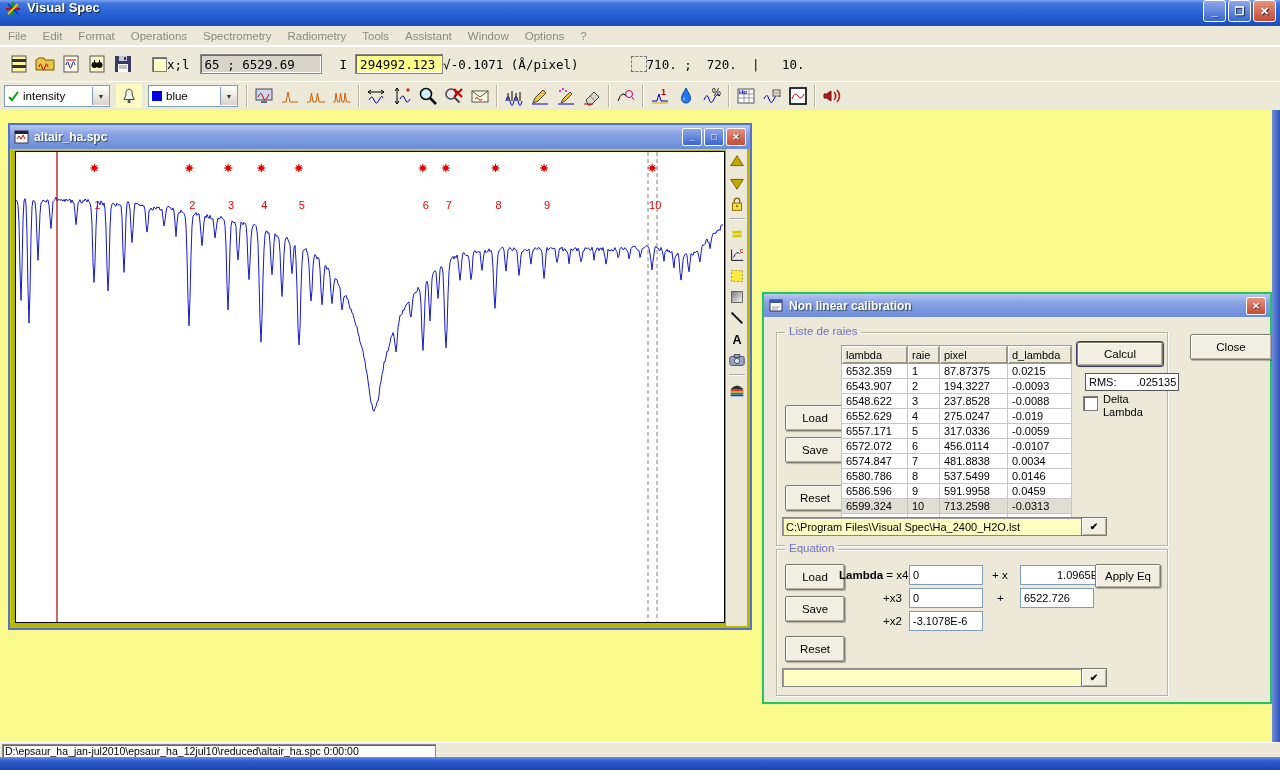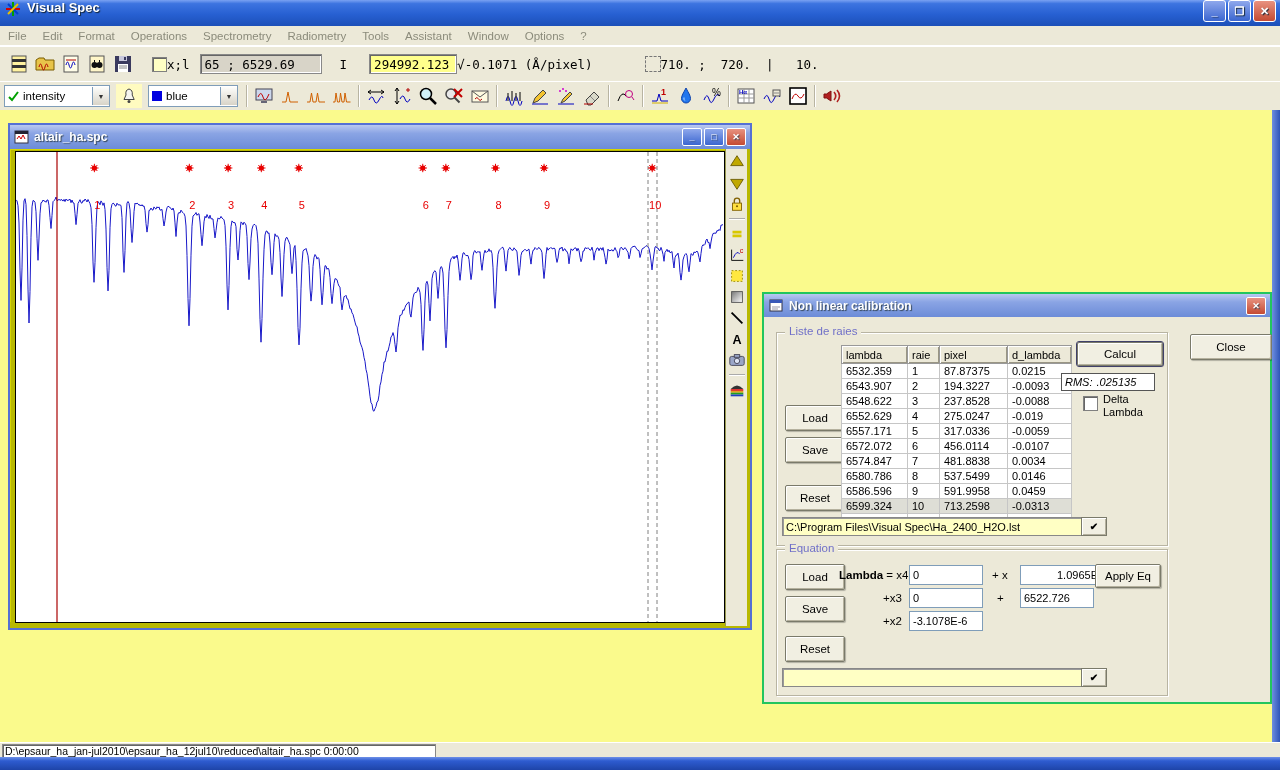--- a/index.html
+++ b/index.html
@@ -182,21 +182,21 @@
             <rect x="11" y="3" width="2" height="3" fill="#3A3A5E"></rect>
             <rect x="5" y="10" width="10" height="8" fill="#fff"></rect>
             <path d="M6 12h8M6 14h8" stroke="#888"></path>
           </svg>
         </span>
       </span>
     <span class="cb" style="margin-left:16px;"></span>
     <span class="mono">x;l</span>
     <span class="fld gray mono" style="width:112px;margin-left:10px;"><span>65 ; 6529.69</span></span>
     <span class="mono" style="margin-left:18px;">I</span>
-    <span class="fld yellow mono" style="width:78px;margin-left:22px;"><span>294992.123</span></span>
+    <span class="fld yellow mono" style="width:78px;margin-left:8px;"><span>294992.123</span></span>
     <span class="mono">√-0.1071 (Å/pixel)</span>
     <span class="dash-box" style="margin-left:52px;"></span>
     <span class="mono">710. ;  720.  |   10.</span>
   </div>
 
   <div id="toolbar2" class="toolbar">
     <span class="combo" style="width:104px;">
       <span class="cval">
           <svg width="11" height="11" viewBox="0 0 11 11">
             <path d="M1 6l3 3 6-8" stroke="#00A000" stroke-width="2" fill="none"></path>
@@ -648,21 +648,21 @@
                 <td>&nbsp;</td>
                 <td>&nbsp;</td>
                 <td>&nbsp;</td>
               </tr>
             </tbody>
         </table>
 
         <div class="btn default" style="left:300px;top:9px;width:84px;height:22px;">
             <span>Calcul</span>
           </div>
-        <div class="white-box" style="left:284px;top:40px;width:86px;height:16px;gap:4px;font-style:italic;">
+        <div class="white-box" style="left:308px;top:40px;width:86px;height:16px;gap:20px;">
           <span>RMS:</span>
             <span>.025135</span>
         </div>
         <div style="position:absolute;left:306px;top:60px;display:flex;gap:5px;align-items:flex-start;">
           <span class="cb" style="background:#fff;margin-top:3px;"></span>
           <span style="width:50px;line-height:13px;">Delta Lambda</span>
         </div>
         <div class="yfld" style="left:5px;top:184px;width:294px;height:17px;">
             <span>C:\Program Files\Visual Spec\Ha_2400_H2O.lst</span>
           </div>

